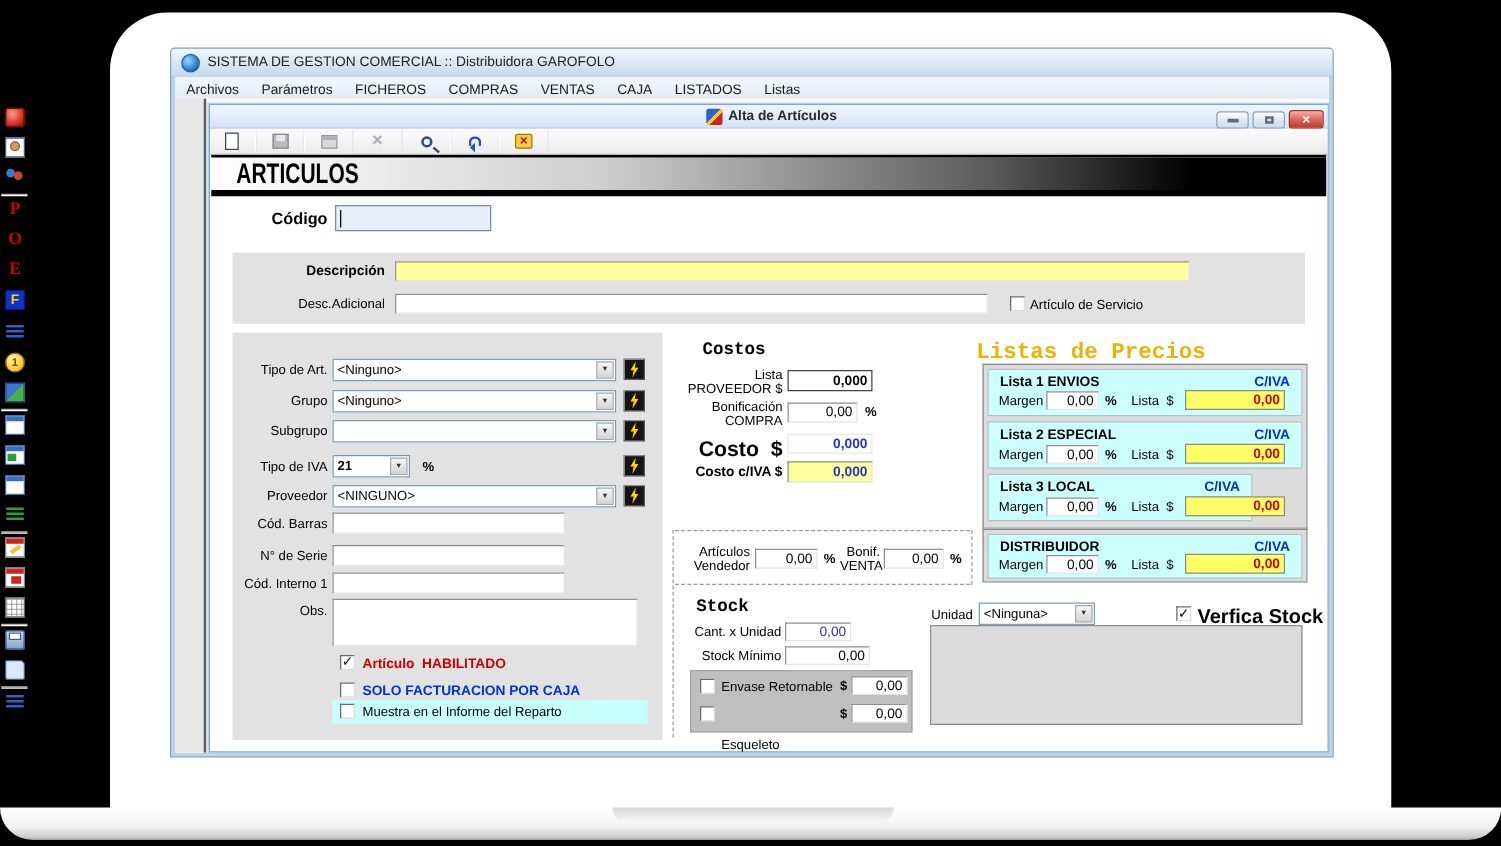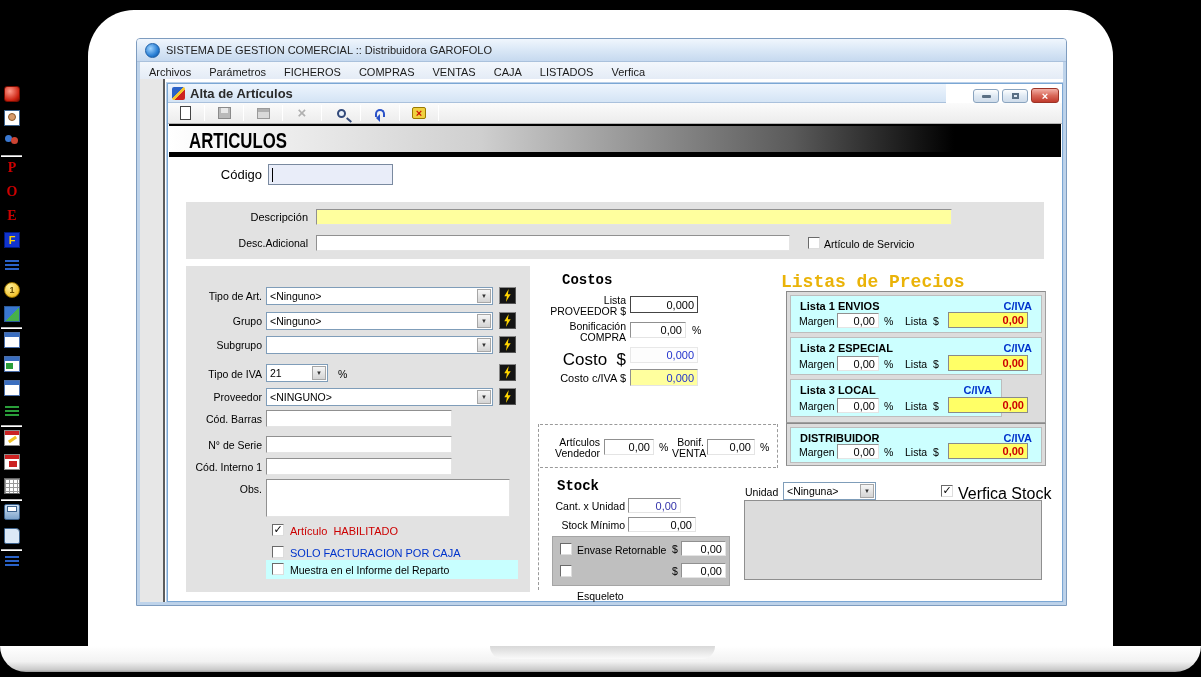--- a/index.html
+++ b/index.html
@@ -49,22 +49,22 @@
   .printic::before{content:"";display:block;width:8px;height:4px;margin:1px auto 0;background:#fff;border:1px solid #3c628c;}
   .foldic{background:#dce9f7;border:1px solid #3c628c;border-radius:1px 4px 2px 2px;}
   .usercard{background:#fff;border:1px solid #3c628c;}
   .usercard::before{content:"";display:block;width:6px;height:6px;border-radius:50%;margin:2px auto 0;background:#d89a6a;border:1px solid #8a5a2a;}
   .users::before,.users::after{content:"";position:absolute;width:7px;height:7px;border-radius:50%;background:#3a78d0;top:1px;left:1px;}
   .users::after{left:7px;background:#cc4433;top:3px;}
   .redcube{background:radial-gradient(circle at 35% 30%,#ff9a8a,#cc2211 70%,#7a0d00);border-radius:3px;border:1px solid #7a0d00;}
 
   
   .child{left:167px;top:83px;width:896px;height:519px;background:#fff;border:1px solid #7ba7d4;box-shadow:0 0 0 1px #b9cfe8;}
-  .ctitle{left:168px;top:84px;width:778px;height:19px;background:linear-gradient(#eef5fd,#d4e4f5);
-          border-bottom:1px solid #aac1dc;display:flex;align-items:center;font-size:13px;font-weight:bold;color:#2a2a2a;}
+  .ctitle{left:168px;top:84px;width:894px;height:19px;background:linear-gradient(#eef5fd,#d4e4f5);
+          border-bottom:1px solid #aac1dc;display:flex;align-items:center;font-size:11px;font-weight:bold;color:#2a2a2a;justify-content:center;}
   .cico{width:13px;height:13px;margin:0 5px 0 4px;position:relative;background:linear-gradient(135deg,#2a62c8 45%,#f4c430 45%,#f4c430 60%,#cc2222 60%);border-radius:2px;}
   .winbtn{position:absolute;border-radius:3px;border:1px solid #8aa4bf;background:linear-gradient(#fdfeff,#dfe9f3 50%,#cfdcea);
           display:flex;align-items:center;justify-content:center;}
   .winbtn .bar{width:9px;height:3px;background:#5a6f84;border-radius:1px;}
   .winbtn .box{width:7px;height:6px;border:2px solid #5a6f84;}
   .winbtn.close{background:linear-gradient(#f2b0a6,#d9695a 50%,#c0392b);border-color:#9c3326;color:#fff;font:bold 11px/10px "Liberation Sans",sans-serif;}
   .toolbar{left:168px;top:103px;width:894px;height:21px;background:linear-gradient(#fbfbfb,#ececec);
            border-bottom:1px solid #b5b5b5;display:flex;align-items:center;}
   .tsep{width:1px;height:16px;background:#aaa;border-right:1px solid #fff;margin:0 8px;}
   .tbtn{width:22px;height:18px;display:flex;align-items:center;justify-content:center;position:relative;}
@@ -83,21 +83,21 @@
 
   
   .banner{left:169px;top:124px;width:892px;height:33px;background:linear-gradient(90deg,#ffffff,#cfcfcf 35%,#5a5a5a 70%,#000 88%);
           border-top:2px solid #000;border-bottom:5px solid #000;}
   .banner span{display:inline-block;margin:3px 0 0 20px;font:bold 21px/22px "Liberation Sans",sans-serif;
                letter-spacing:0;color:#000;transform:scaleX(.8) scaleY(1.08);transform-origin:left;}
 
   
   .lbl{position:absolute;font-size:10.5px;color:#000;white-space:pre;}
   .lblr{text-align:right;}
-  .b{font-weight:normal;}
+  .b{font-weight:bold;}
   .fld{position:absolute;background:#fff;border:1px solid #909090;border-bottom-color:#e4e4e4;border-right-color:#e4e4e4;
        font-size:11px;display:flex;align-items:center;padding:0 3px;}
   .fr{justify-content:flex-end;}
   .combo{position:absolute;background:#fff;border:1px solid #7f9db9;font-size:10.5px;display:flex;align-items:center;padding:0 16px 0 3px;}
   .cbtn{position:absolute;right:1px;top:1px;bottom:1px;width:14px;background:linear-gradient(#f6f6f6,#d4d4d4);
         border:1px solid #a6a6a6;display:flex;align-items:center;justify-content:center;font-size:6px;color:#333;}
   .bolt{position:absolute;width:17px;height:17px;background:#141414;border:1px solid #555;
         border-top-color:#888;border-left-color:#888;display:flex;align-items:center;justify-content:center;}
   .bolt i{width:10px;height:13px;background:#ffd400;clip-path:polygon(62% 0,18% 56%,44% 56%,34% 100%,82% 40%,54% 40%);}
   .chk{position:absolute;width:12px;height:12px;background:#fff;border:1px solid #6a6a6a;border-bottom-color:#ddd;border-right-color:#ddd;
@@ -132,21 +132,21 @@
     <span>SISTEMA DE GESTION COMERCIAL :: Distribuidora GAROFOLO</span>
   </div>
   <div class="abs menubar">
     <span>Archivos</span>
     <span>Parámetros</span>
     <span>FICHEROS</span>
     <span>COMPRAS</span>
     <span>VENTAS</span>
     <span>CAJA</span>
     <span>LISTADOS</span>
-    <span>Verfica</span>
+    <span>Listas</span>
   </div>
   <div class="abs mdi"></div>
 
   
   <div class="abs sidebar"></div>
   <div style="display:contents">
     <div class="sideic redcube" style="top:86px"></div>
     <div class="sideic usercard" style="top:110px"></div>
     <div class="sideic users" style="top:134px"></div>
     <div class="sep" style="top:155px"></div>

